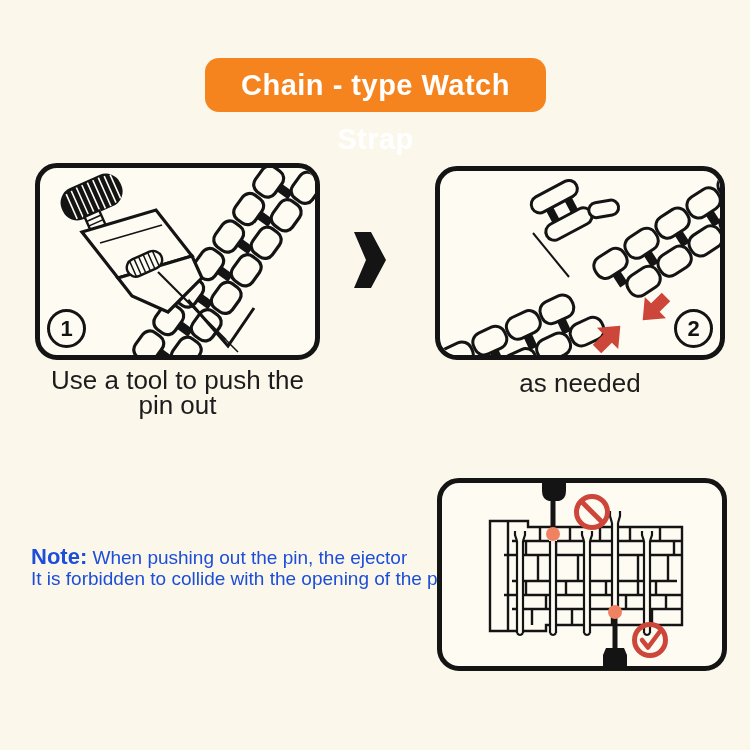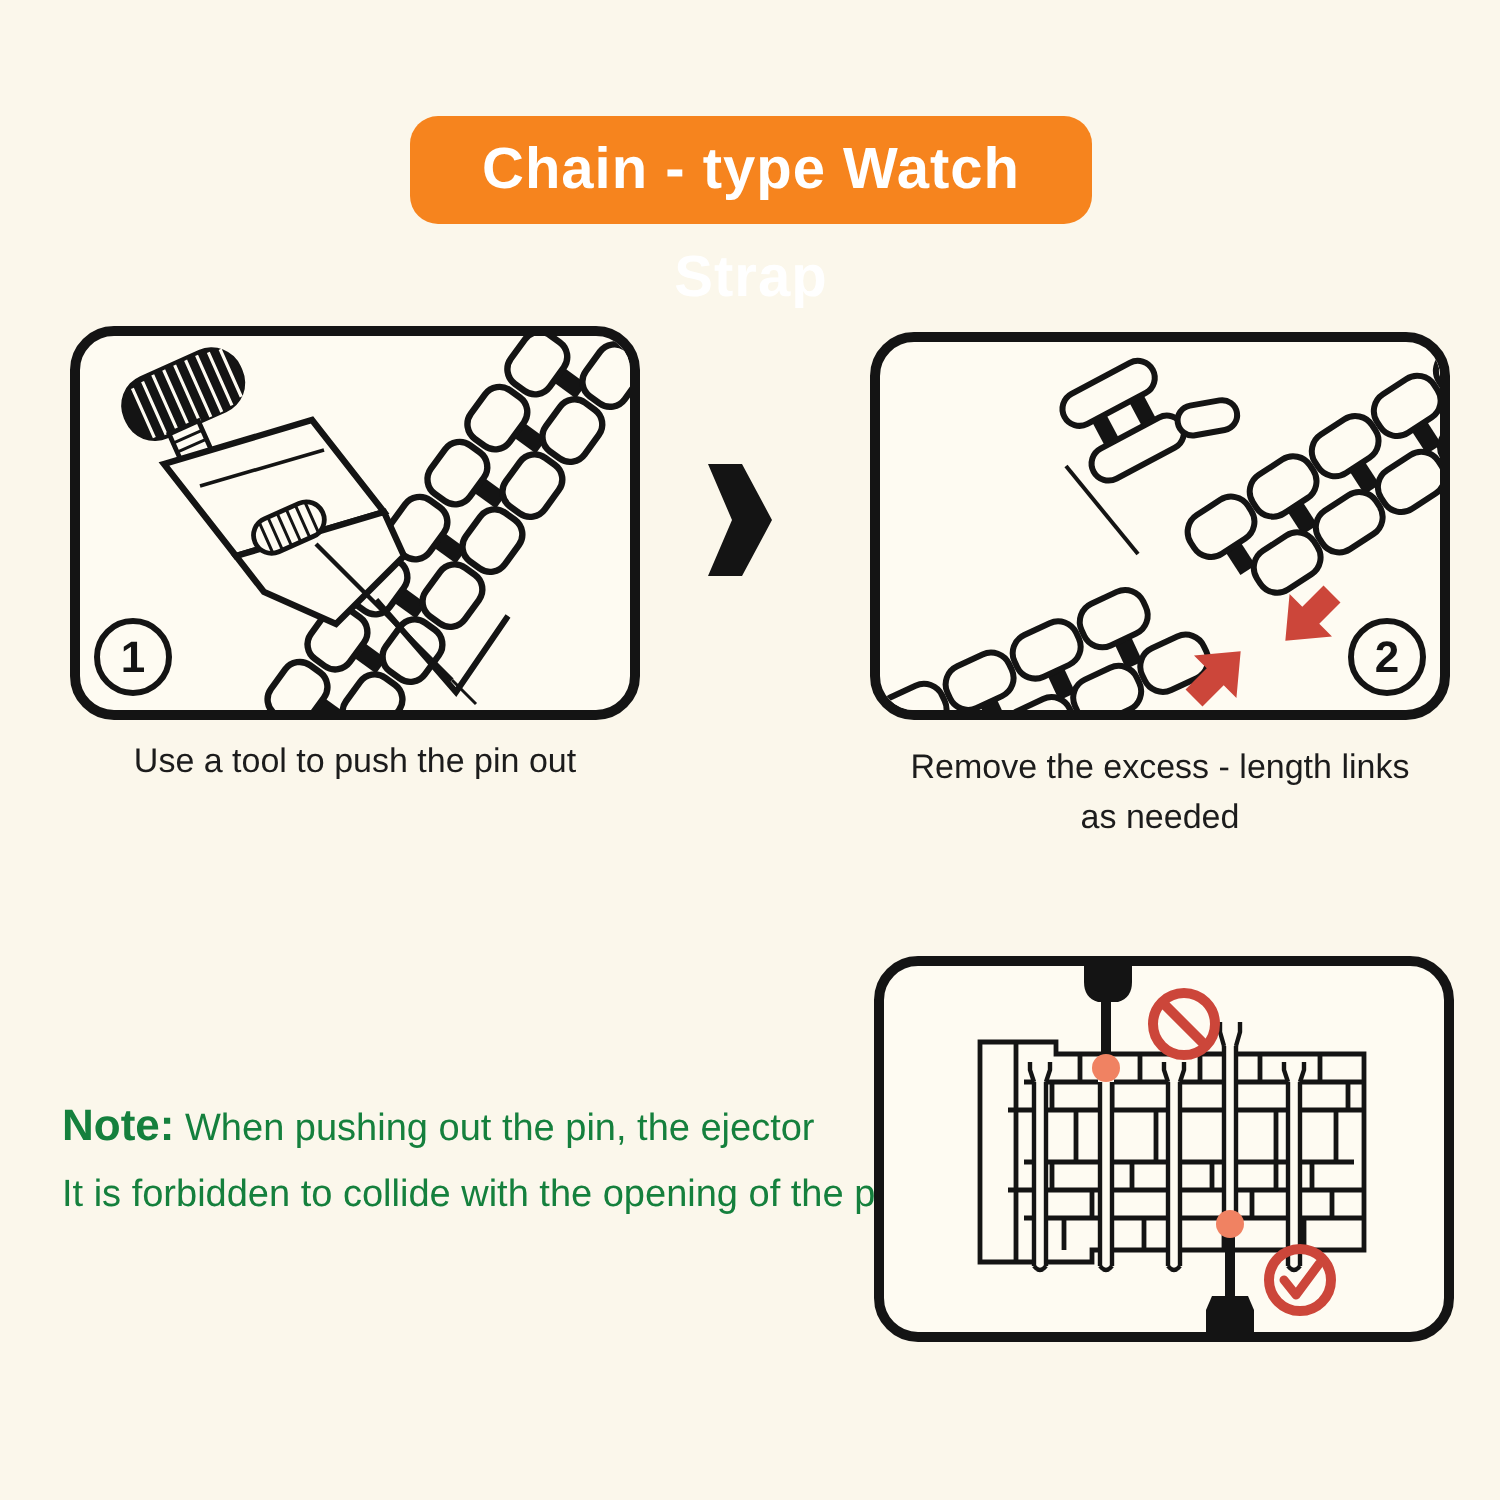--- a/index.html
+++ b/index.html
@@ -32,31 +32,31 @@
     position:absolute;width:33px;height:33px;
     border:3.5px solid #141414;border-radius:50%;
     background:#FEFBF2;color:#141414;
     font-weight:bold;font-size:22px;line-height:33px;text-align:center;
     box-sizing:content-box;z-index:3;
   }
   #badge-1{left:7px;bottom:7px;}
   #badge-2{right:7px;bottom:7px;}
 
   .caption{
-    position:absolute;color:#1C1C1C;font-size:17px;line-height:25px;
+    position:absolute;color:#1C1C1C;font-size:26px;line-height:25px;
     text-align:center;
   }
   #caption-1{left:35px;top:368px;width:285px;}
   #caption-2{left:415px;top:371px;width:330px;}
 
   .chevron{position:absolute;left:354px;top:232px;width:32px;height:56px;}
 
   .note{
     position:absolute;left:31px;top:546px;width:440px;
-    color:#15803d;font-size:19px;line-height:33px;text-align:left;
+    color:#1d4ed8;font-size:19px;line-height:21px;text-align:left;
   }
   .note-label{font-weight:bold;font-size:22px;}
 </style>
 </head>
 <body>
 
 <div class="stage">
 
   <div class="banner">
     <span>Chain - type Watch Strap</span>
@@ -194,21 +194,20 @@
         </g>
       </g>
     </svg>
     <div class="badge" id="badge-2">
       <span>2</span>
     </div>
   </div>
 
   <div class="caption" id="caption-1">Use a tool to push the pin out</div>
   <div class="caption" id="caption-2">
-    <div>Remove the excess - length links</div>
     <div>as needed</div>
   </div>
 
   <div class="note">
     <div>
       <span class="note-label">Note:</span>
       <span>When pushing out the pin, the ejector</span>
     </div>
     <div>It is forbidden to collide with the opening of the pin.</div>
   </div>

